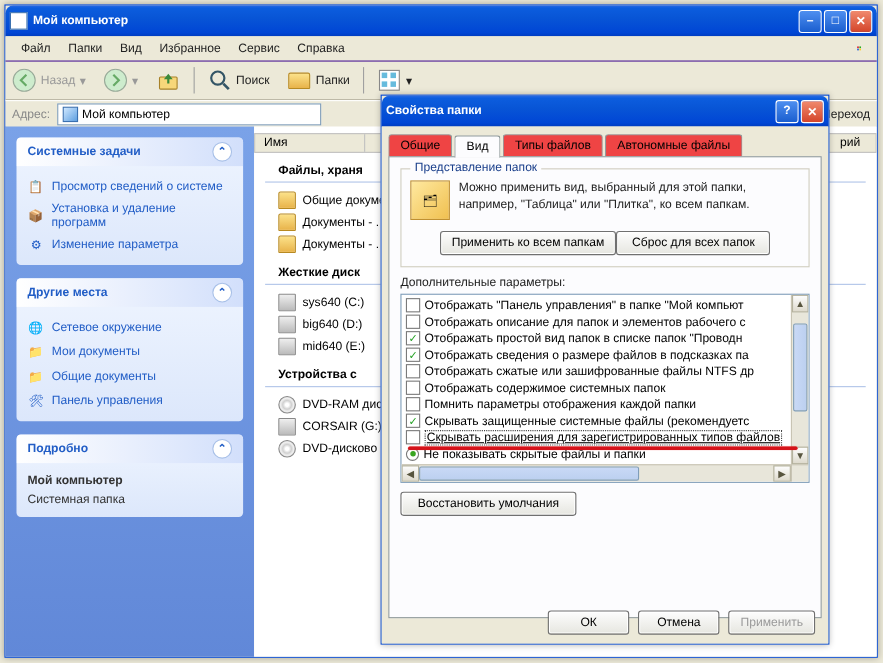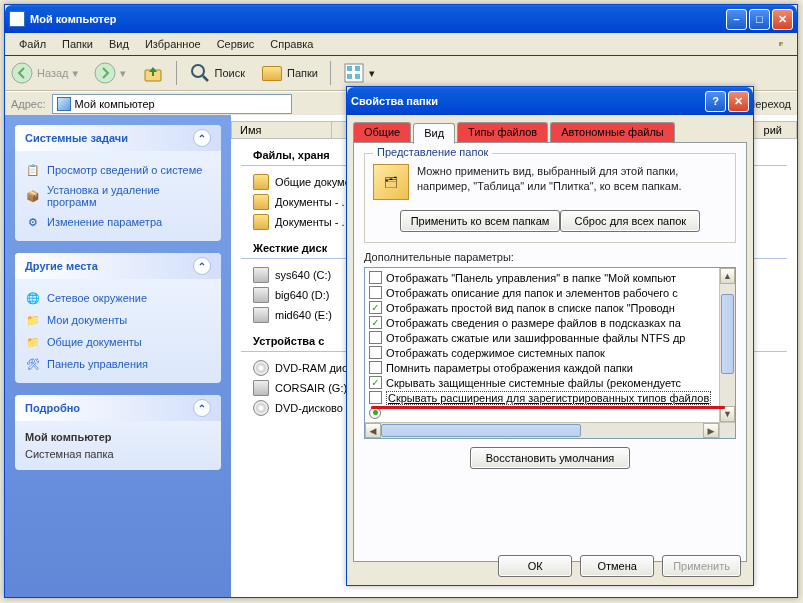--- a/index.html
+++ b/index.html
@@ -77,21 +77,21 @@
 .vscroll { position:absolute; right:0; top:0; bottom:16px; width:16px; background:#e8e6da; border-left:1px solid #c8c4b4;}
 .vscroll .arrow{height:16px;background:linear-gradient(#fdfdfd,#dedacd);border:1px solid #b5b29e;display:flex;align-items:center;justify-content:center;color:#58553f;font-size:9px;}
 .vscroll .thumb{position:absolute;left:1px;right:1px;top:26px;height:80px;background:linear-gradient(to right,#c9d9f6,#bcd0f0);border:1px solid #7f9db9;border-radius:2px;}
 .hscroll { position:absolute; left:0; right:16px; bottom:0; height:16px; background:#e8e6da; border-top:1px solid #c8c4b4; display:flex;}
 .hscroll .arrow{width:16px;background:linear-gradient(#fdfdfd,#dedacd);border:1px solid #b5b29e;display:flex;align-items:center;justify-content:center;color:#58553f;font-size:9px;}
 .hscroll .thumb{flex:0 0 200px;margin:1px 0;background:linear-gradient(#c9d9f6,#bcd0f0);border:1px solid #7f9db9;border-radius:2px;}
 .hscroll .track{flex:1;}
 .corner{position:absolute;right:0;bottom:0;width:16px;height:16px;background:#e8e6da;border-left:1px solid #c8c4b4;border-top:1px solid #c8c4b4;}
 
 .red-underline { position:absolute; left:6px; right:10px; height:3px; background:#d4131a; border-radius:2px; z-index:3; box-shadow:0 0 1px rgba(255,0,0,.6);}
-.restore-row{display:flex;justify-content:center;margin-top:8px;}
+.restore-row{display:flex;justify-content:flex-start;margin-top:8px;}
 .dlg-btns { position:absolute; right:12px; bottom:8px; display:flex; gap:8px;}
 .xpbtn.disabled{color:#9a9a9a;}
 
 .folder-icon{width:16px;height:12px;background:linear-gradient(#fce28a,#e8b34a);border:1px solid #b88a22;border-radius:2px 2px 1px 1px;}
 .drive-icon{width:16px;height:12px;background:linear-gradient(#eee,#bbb);border:1px solid #888;border-radius:1px;}
 .disc-icon{width:14px;height:14px;border-radius:50%;background:radial-gradient(circle,#fff 15%,#d0d0d0 40%,#f0f0f0 60%,#b0b0b0 100%);border:1px solid #888;}
 </style>
 </head>
 <body>
 
@@ -363,20 +363,21 @@
             <div class="li">
               <span class="cb">✓</span>
               <span class="txt">Скрывать защищенные системные файлы (рекомендуетс</span>
             </div>
             <div class="li highlight">
               <span class="cb"></span>
               <span class="txt">Скрывать расширения для зарегистрированных типов файлов</span>
             </div>
             <div class="li">
               <span class="rb checked"></span>
+              <span class="txt">Не показывать скрытые файлы и папки</span>
             </div>
           </div>
         <div class="red-underline" style="top:138px;"></div>
         <div class="vscroll">
           <div class="arrow">▲</div>
           <div class="thumb"></div>
           <div class="arrow" style="position:absolute;bottom:0;left:0;right:0;">▼</div>
         </div>
         <div class="hscroll">
           <div class="arrow">◀</div>

